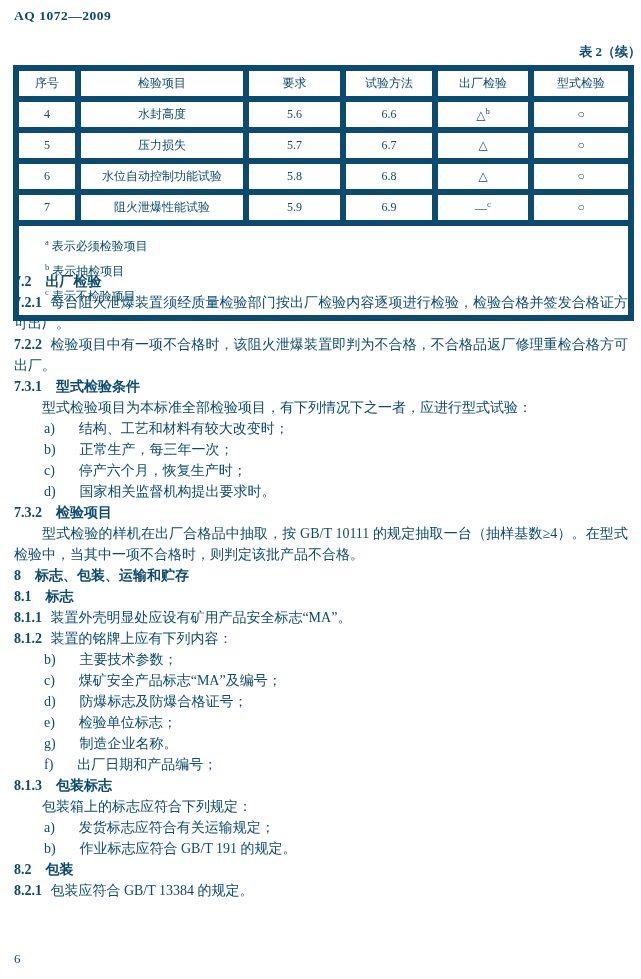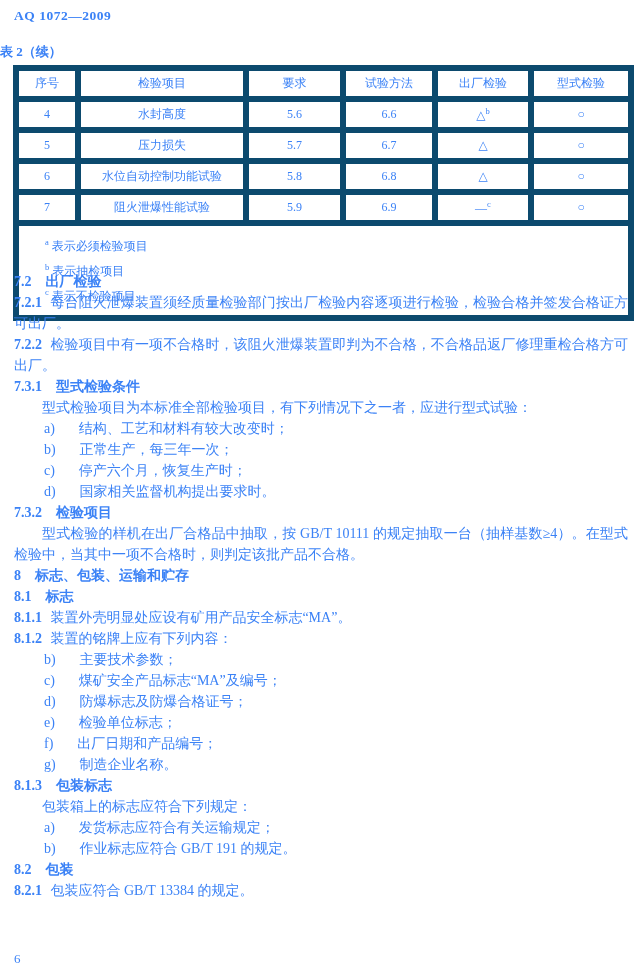--- a/index.html
+++ b/index.html
@@ -1,29 +1,29 @@
 <!DOCTYPE html>
 <html><head>
 <meta charset="utf-8">
 <style>
   * { box-sizing: border-box; }
   html, body { margin: 0; padding: 0; background: #e9e9e9; }
   .page {
     width: 641px; height: 979px; margin: 0 auto; position: relative;
     background: #ffffff; overflow: hidden;
     font-family: "Liberation Serif", "DejaVu Serif", serif;
-    color: #3b82f6;
+    color: #0c4a6e;
   }
   .doc-header {
     position: absolute; top: 8px; left: 14px;
     font-weight: bold; font-size: 13.5px; letter-spacing: 0.5px;
   }
   .table-caption {
     position: absolute; top: 43px; left: 0; right: 0;
-    text-align: left; font-weight: bold; font-size: 13px;
+    text-align: right; font-weight: bold; font-size: 13px;
   }
   .spec-table {
     position: absolute; top: 65px; left: 13px; width: 615px;
     border-collapse: collapse; font-size: 12px; table-layout: fixed;
   }
   .spec-table th, .spec-table td {
     border: 6px solid #0c4a6e; text-align: center; vertical-align: middle;
     padding: 4px 4px; font-weight: normal; height: 26px;
   }
   .spec-table sup, .notes-cell sup { font-size: 8.5px; }
@@ -131,22 +131,22 @@
       <div class="heading"><span class="num">7.3.2</span><span>检验项目</span></div>
       <p class="para">型式检验的样机在出厂合格品中抽取，按 GB/T 10111 的规定抽取一台（抽样基数≥4）。在型式检验中，当其中一项不合格时，则判定该批产品不合格。</p>
       <div class="heading"><span class="num">8</span><span>标志、包装、运输和贮存</span></div>
       <div class="heading"><span class="num">8.1</span><span>标志</span></div>
       <p class="clause"><span class="num">8.1.1</span>装置外壳明显处应设有矿用产品安全标志“MA”。</p>
       <p class="clause"><span class="num">8.1.2</span>装置的铭牌上应有下列内容：</p>
       <p class="list-item"><span class="marker">b)</span>主要技术参数；</p>
       <p class="list-item"><span class="marker">c)</span>煤矿安全产品标志“MA”及编号；</p>
       <p class="list-item"><span class="marker">d)</span>防爆标志及防爆合格证号；</p>
       <p class="list-item"><span class="marker">e)</span>检验单位标志；</p>
+      <p class="list-item"><span class="marker">g)</span>制造企业名称。</p>
       <p class="list-item"><span class="marker">f)</span>出厂日期和产品编号；</p>
-      <p class="list-item"><span class="marker">g)</span>制造企业名称。</p>
       <div class="heading"><span class="num">8.1.3</span><span>包装标志</span></div>
       <p class="para">包装箱上的标志应符合下列规定：</p>
       <p class="list-item"><span class="marker">a)</span>发货标志应符合有关运输规定；</p>
       <p class="list-item"><span class="marker">b)</span>作业标志应符合 GB/T 191 的规定。</p>
       <div class="heading"><span class="num">8.2</span><span>包装</span></div>
       <p class="clause"><span class="num">8.2.1</span>包装应符合 GB/T 13384 的规定。</p>
     </div>
 
   <div class="page-number">6</div>
 

